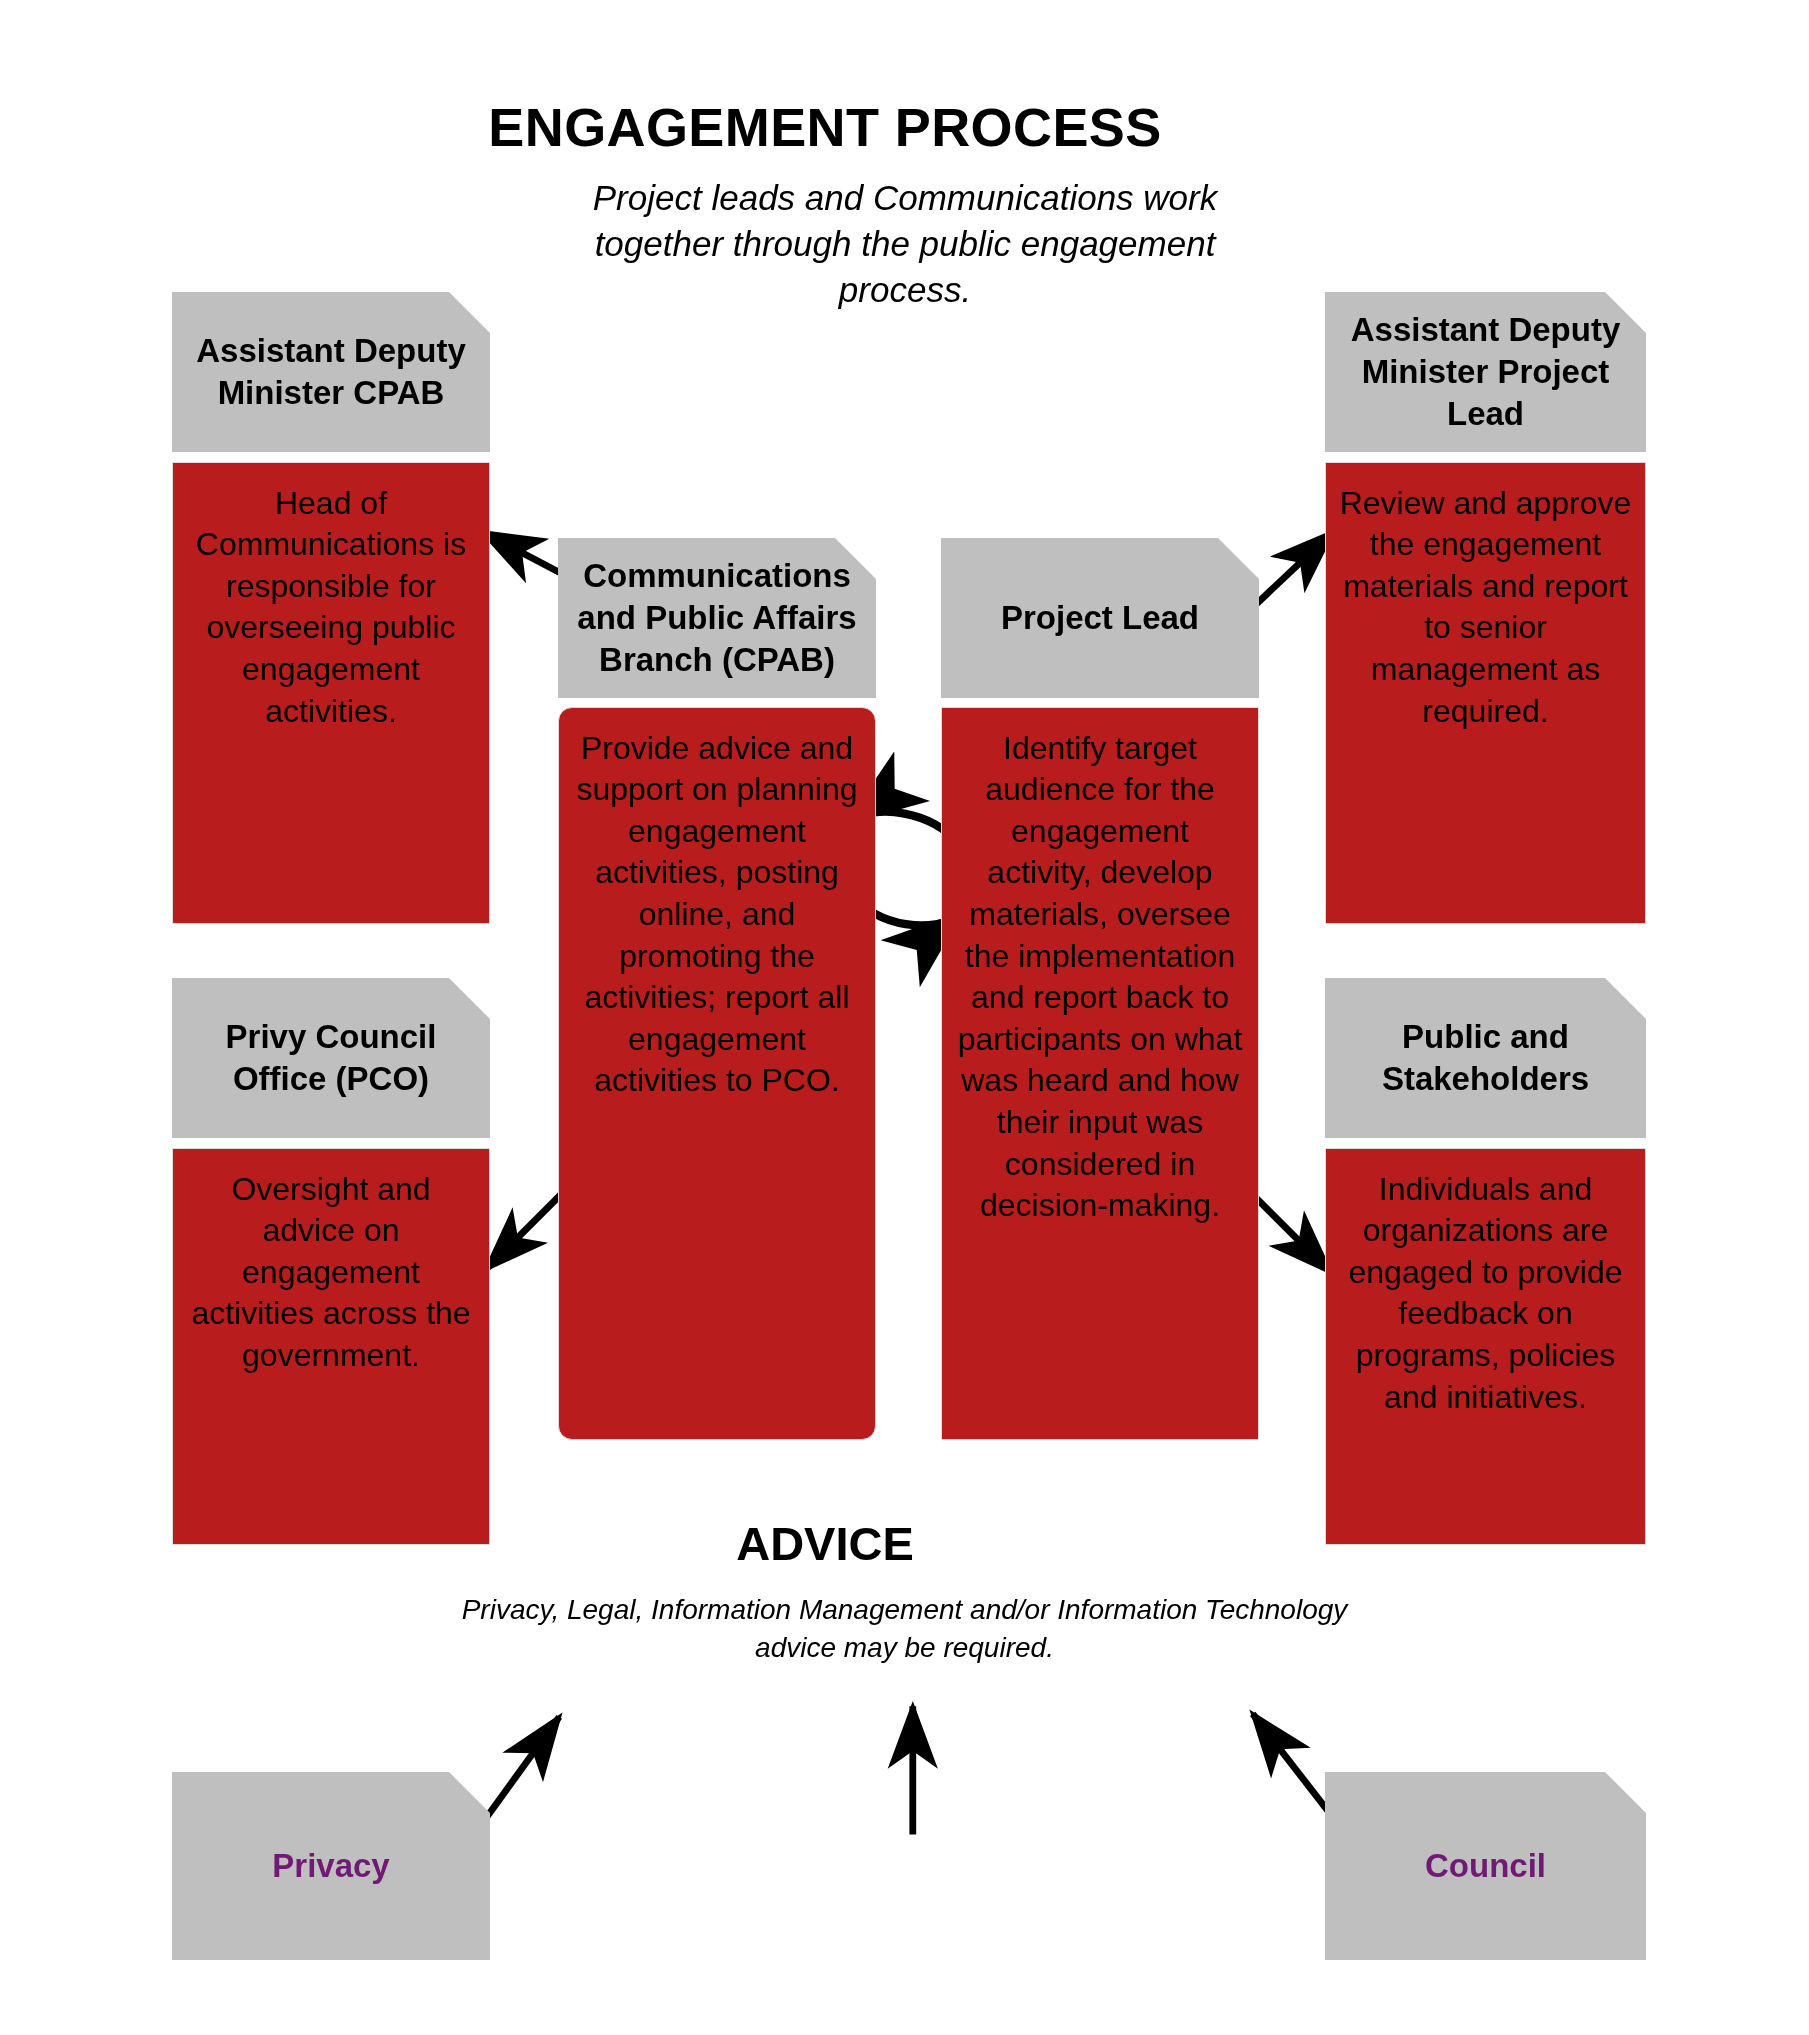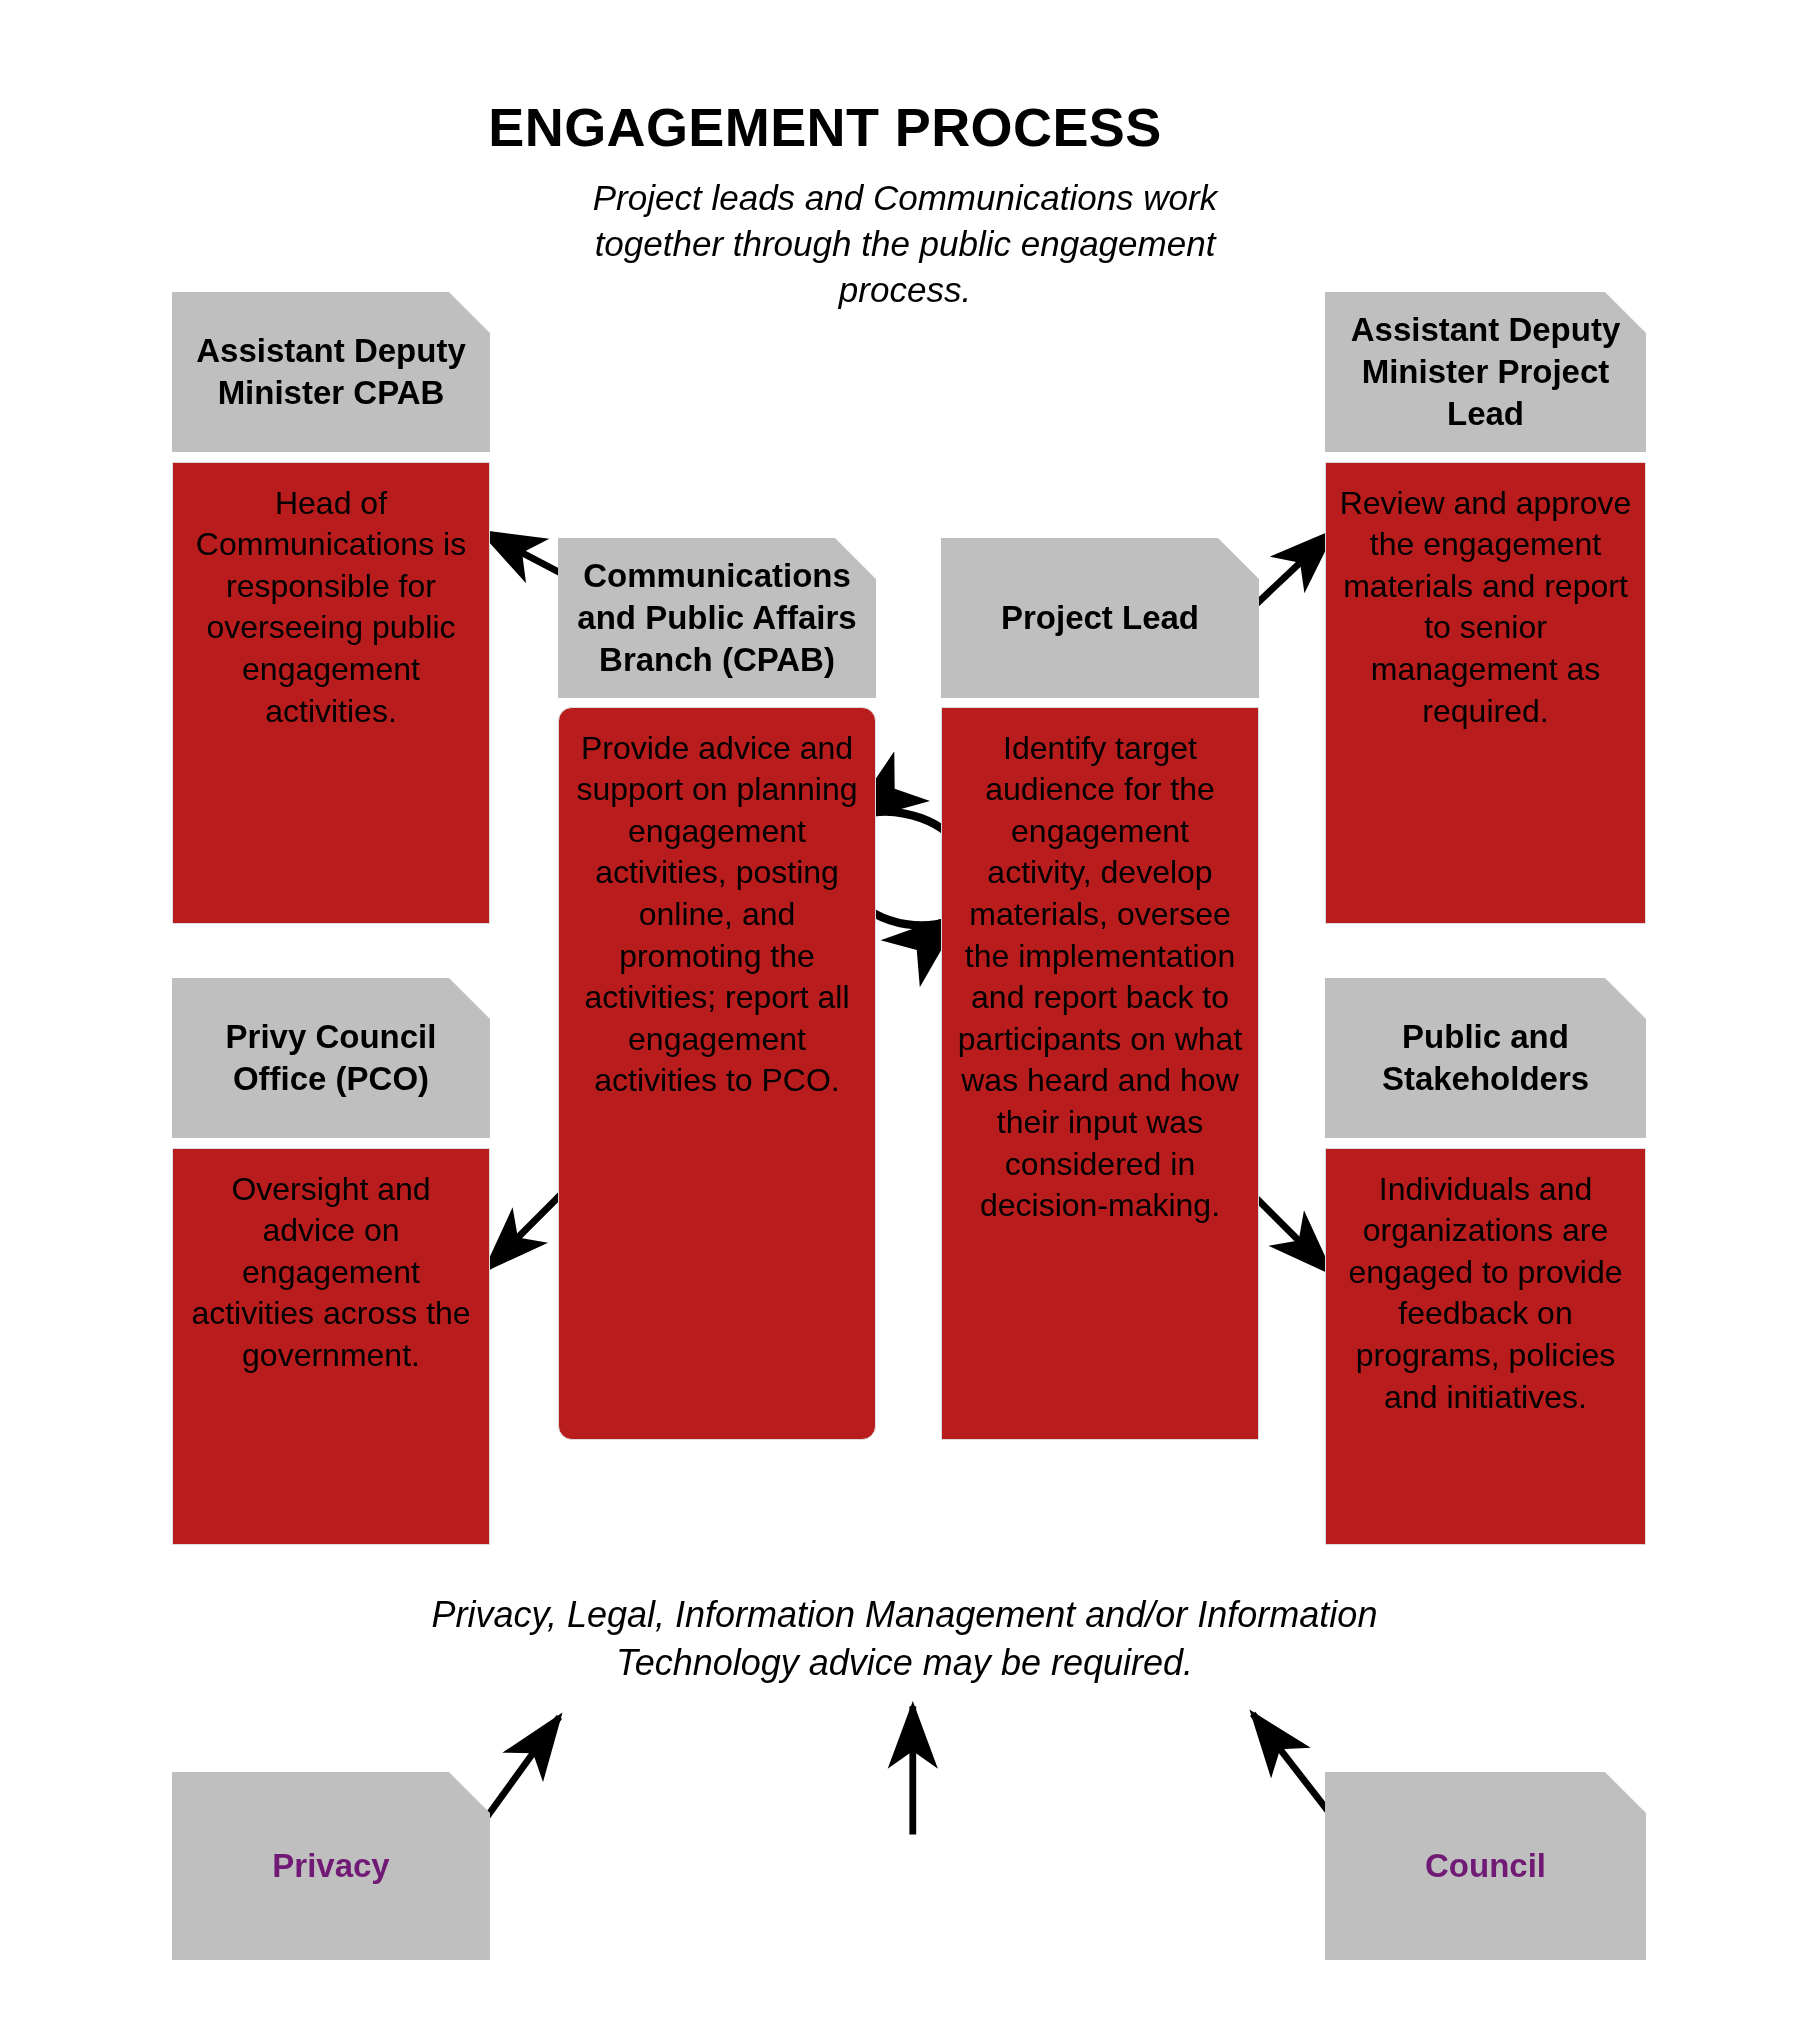--- a/index.html
+++ b/index.html
@@ -23,21 +23,21 @@
     position:absolute;left:528px;width:754px;top:163px;
     text-align:center;font-style:italic;font-size:35px;
     line-height:1.32;color:#000;
   }
   .advice-title{
     position:absolute;left:0;right:0;top:1504px;
     text-align:center;font-size:47px;font-weight:bold;color:#000;
   }
   .advice-sub{
     position:absolute;left:422px;width:965px;top:1579px;
-    text-align:center;font-style:italic;font-size:36px;
+    text-align:center;font-style:italic;font-size:28px;
     line-height:1.34;color:#000;
   }
 
   
   .hdr{
     position:absolute;
     background:#bfbfbf;
     box-sizing:border-box;
     display:flex;align-items:center;justify-content:center;
     text-align:center;
@@ -150,19 +150,20 @@
 
   <div class="hdr" id="plead-hdr">Project Lead</div>
   <div class="body-box" id="plead-body">Identify target audience for the engagement activity, develop materials, oversee the implementation and report back to participants on what was heard and how their input was considered in decision-making.</div>
 
   <div class="hdr" id="adm-pl-hdr">Assistant Deputy Minister Project Lead</div>
   <div class="body-box" id="adm-pl-body">Review and approve the engagement materials and report to senior management as required.</div>
 
   <div class="hdr" id="pub-hdr">Public and Stakeholders</div>
   <div class="body-box" id="pub-body">Individuals and organizations are engaged to provide feedback on programs, policies and initiatives.</div>
 
+  <div class="advice-title">ADVICE</div>
   <div class="advice-sub">Privacy, Legal, Information Management and/or Information Technology advice may be required.</div>
 
   <div class="plain" id="privacy-box">Privacy</div>
   <div class="plain" id="security-box">Council</div>
 
 </div>
 
 
 </body></html>

